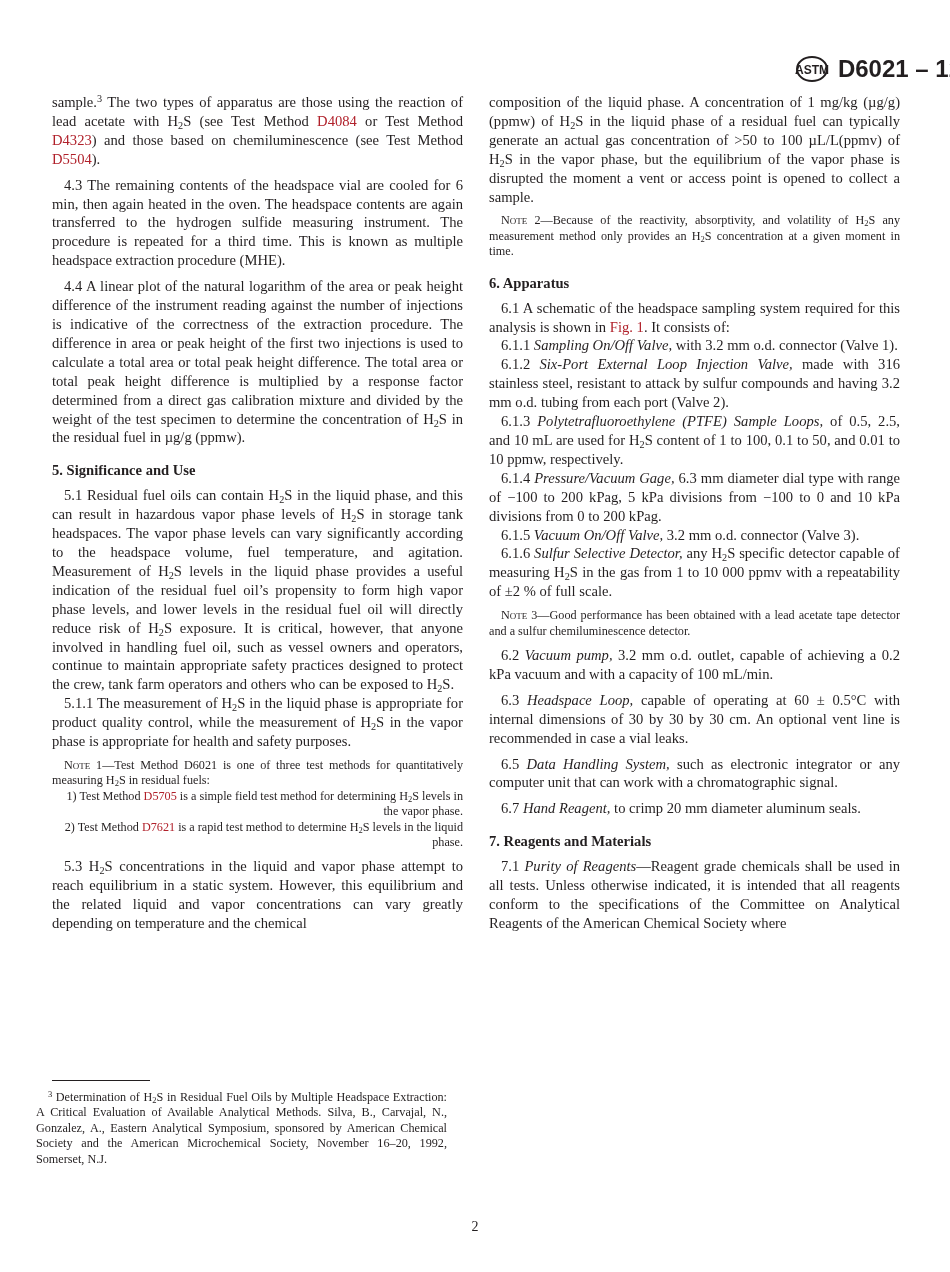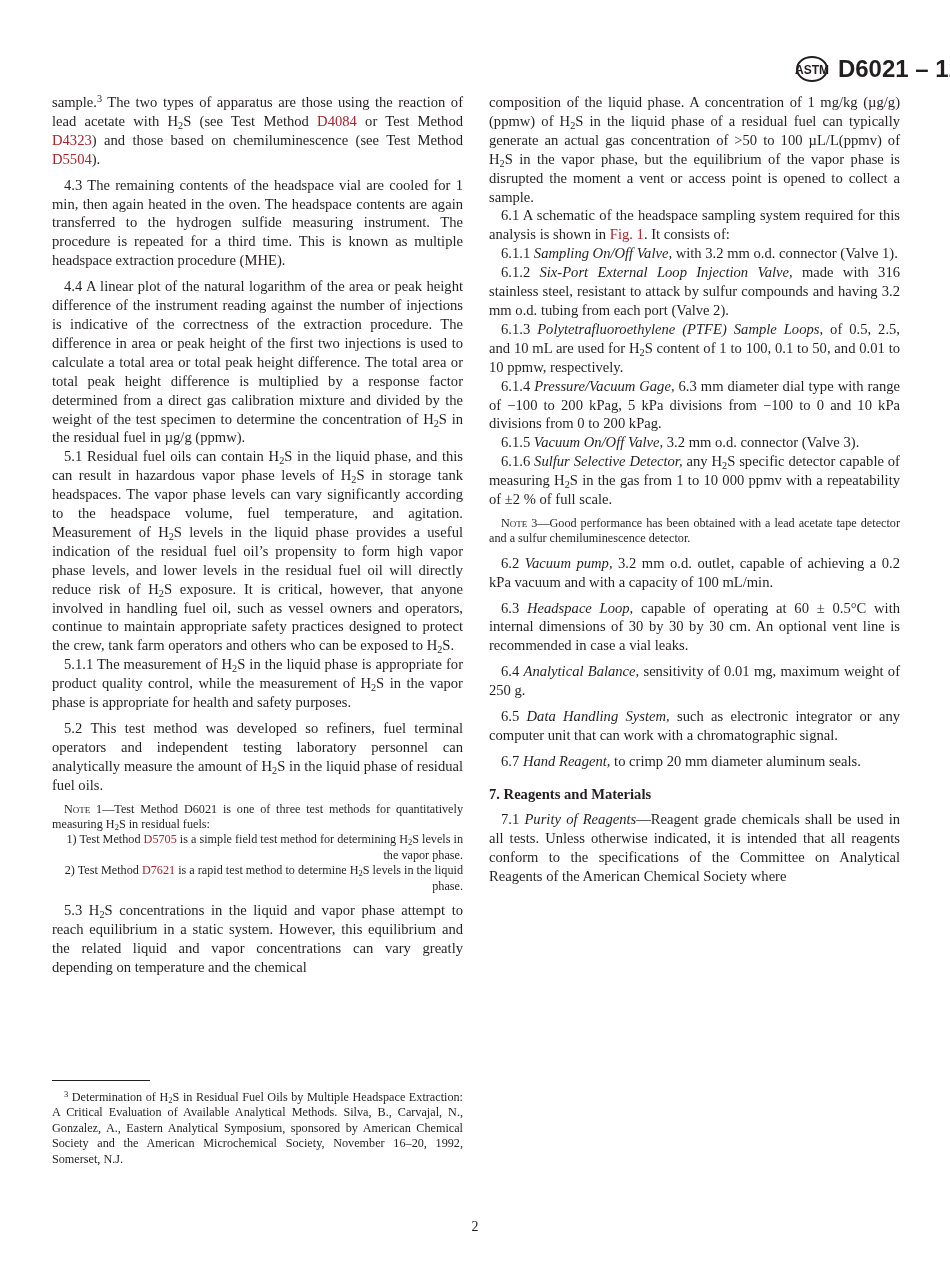--- a/index.html
+++ b/index.html
@@ -17,60 +17,61 @@
   .gap { margin-top:7px; }
   .note { font-size:12.2px; line-height:15.4px; text-indent:12px; }
   .note .label { font-variant:small-caps; }
   .note-line { font-size:12.2px; line-height:15.4px; text-align:right; }
   h2 { font-size:14.6px; font-weight:bold; margin:14px 0 6px 0; line-height:19px; }
   .link { color:#b0202a; cursor:pointer; }
   sub { font-size:0.7em; vertical-align:-0.25em; line-height:0; }
   sup { font-size:0.7em; vertical-align:0.5em; line-height:0; }
   i { }
   .fnrule { position:absolute; left:52px; top:1080px; width:98px; border-top:1px solid #231f20; }
-  .footnote { position:absolute; left:52px; top:1090px; width:411px; font-size:12.2px; line-height:15.4px;
+  .footnote { position:absolute; left:36px; top:1090px; width:411px; font-size:12.2px; line-height:15.4px;
               text-align:justify; text-indent:12px; }
   .pagenum { position:absolute; top:1219px; left:0; width:950px; text-align:center; font-size:14px; }
 </style>
 </head>
 <body>
 
 <div class="header">
   <svg class="logo" viewBox="0 0 36 28">
     <ellipse cx="18" cy="14" rx="15" ry="12" fill="none" stroke="#231f20" stroke-width="2"></ellipse>
     <text x="18" y="19" text-anchor="middle" font-family="Liberation Sans, sans-serif" font-weight="bold" font-size="12" fill="#231f20">ASTM</text>
   </svg>
   <span class="title">D6021 – 12</span>
 </div>
 
 <div class="col left" id="leftcol">
     <p class="">sample.<sup>3</sup> The two types of apparatus are those using the reaction of lead acetate with H<sub>2</sub>S (see Test Method <a class="link">D4084</a> or Test Method <a class="link">D4323</a>) and those based on chemiluminescence (see Test Method <a class="link">D5504</a>).</p>
-    <p class="para gap">4.3 The remaining contents of the headspace vial are cooled for 1 min, then again heated in the oven. The headspace contents are again transferred to the hydrogen sulfide measuring instrument. The procedure is repeated for a third time. This is known as multiple headspace extraction procedure (MHE).</p>
+    <p class="para gap">4.3 The remaining contents of the headspace vial are cooled for 6 min, then again heated in the oven. The headspace contents are again transferred to the hydrogen sulfide measuring instrument. The procedure is repeated for a third time. This is known as multiple headspace extraction procedure (MHE).</p>
     <p class="para gap">4.4 A linear plot of the natural logarithm of the area or peak height difference of the instrument reading against the number of injections is indicative of the correctness of the extraction procedure. The difference in area or peak height of the first two injections is used to calculate a total area or total peak height difference. The total area or total peak height difference is multiplied by a response factor determined from a direct gas calibration mixture and divided by the weight of the test specimen to determine the concentration of H<sub>2</sub>S in the residual fuel in µg/g (ppmw).</p>
+    <h2>5.  Significance and Use</h2>
     <p class="para">5.1 Residual fuel oils can contain H<sub>2</sub>S in the liquid phase, and this can result in hazardous vapor phase levels of H<sub>2</sub>S in storage tank headspaces. The vapor phase levels can vary significantly according to the headspace volume, fuel temperature, and agitation. Measurement of H<sub>2</sub>S levels in the liquid phase provides a useful indication of the residual fuel oil’s propensity to form high vapor phase levels, and lower levels in the residual fuel oil will directly reduce risk of H<sub>2</sub>S exposure. It is critical, however, that anyone involved in handling fuel oil, such as vessel owners and operators, continue to maintain appropriate safety practices designed to protect the crew, tank farm operators and others who can be exposed to H<sub>2</sub>S.</p>
     <p class="para">5.1.1 The measurement of H<sub>2</sub>S in the liquid phase is appropriate for product quality control, while the measurement of H<sub>2</sub>S in the vapor phase is appropriate for health and safety purposes.</p>
-    <p class="para gap">5.2 This test method was developed so refiners, fuel terminal operators and independent testing laboratory personnel can analytically measure the amount of H<sub>2</sub>S in the liquid phase of residual fuel oils.</p>
     <p class="note gap"><span class="label">Note</span> 1—Test Method D6021 is one of three test methods for quantitatively measuring H<sub>2</sub>S in residual fuels:</p>
     <p class="note-line">1) Test Method <a class="link">D5705</a> is a simple field test method for determining H<sub>2</sub>S levels in the vapor phase.</p>
     <p class="note-line">2) Test Method <a class="link">D7621</a> is a rapid test method to determine H<sub>2</sub>S levels in the liquid phase.</p>
     <p class="para gap">5.3 H<sub>2</sub>S concentrations in the liquid and vapor phase attempt to reach equilibrium in a static system. However, this equilibrium and the related liquid and vapor concentrations can vary greatly depending on temperature and the chemical</p>
   </div>
 <div class="col right" id="rightcol">
     <p class="">composition of the liquid phase. A concentration of 1 mg/kg (µg/g) (ppmw) of H<sub>2</sub>S in the liquid phase of a residual fuel can typically generate an actual gas concentration of &gt;50 to 100 µL/L(ppmv) of H<sub>2</sub>S in the vapor phase, but the equilibrium of the vapor phase is disrupted the moment a vent or access point is opened to collect a sample.</p>
+    <p class="note gap"><span class="label">Note</span> 2—Because of the reactivity, absorptivity, and volatility of H<sub>2</sub>S any measurement method only provides an H<sub>2</sub>S concentration at a given moment in time.</p>
+    <h2>6.  Apparatus</h2>
     <p class="para">6.1 A schematic of the headspace sampling system required for this analysis is shown in <a class="link">Fig. 1</a>. It consists of:</p>
     <p class="para">6.1.1 <i>Sampling On/Off Valve,</i> with 3.2 mm o.d. connector (Valve 1).</p>
     <p class="para">6.1.2 <i>Six-Port External Loop Injection Valve,</i> made with 316 stainless steel, resistant to attack by sulfur compounds and having 3.2 mm o.d. tubing from each port (Valve 2).</p>
     <p class="para">6.1.3 <i>Polytetrafluoroethylene (PTFE) Sample Loops,</i> of 0.5, 2.5, and 10 mL are used for H<sub>2</sub>S content of 1 to 100, 0.1 to 50, and 0.01 to 10 ppmw, respectively.</p>
     <p class="para">6.1.4 <i>Pressure/Vacuum Gage,</i> 6.3 mm diameter dial type with range of −100 to 200 kPag, 5 kPa divisions from −100 to 0 and 10 kPa divisions from 0 to 200 kPag.</p>
     <p class="para">6.1.5 <i>Vacuum On/Off Valve,</i> 3.2 mm o.d. connector (Valve 3).</p>
     <p class="para">6.1.6 <i>Sulfur Selective Detector,</i> any H<sub>2</sub>S specific detector capable of measuring H<sub>2</sub>S in the gas from 1 to 10 000 ppmv with a repeatability of ±2 % of full scale.</p>
     <p class="note gap"><span class="label">Note</span> 3—Good performance has been obtained with a lead acetate tape detector and a sulfur chemiluminescence detector.</p>
     <p class="para gap">6.2 <i>Vacuum pump,</i> 3.2 mm o.d. outlet, capable of achieving a 0.2 kPa vacuum and with a capacity of 100 mL/min.</p>
     <p class="para gap">6.3 <i>Headspace Loop,</i> capable of operating at 60 ± 0.5°C with internal dimensions of 30 by 30 by 30 cm. An optional vent line is recommended in case a vial leaks.</p>
-    <p class="para gap">6.4 <i>Analytical Balance,</i> sensitivity of 0.01 mg, maximum weight of 250 g.</p>
     <p class="para gap">6.5 <i>Data Handling System,</i> such as electronic integrator or any computer unit that can work with a chromatographic signal.</p>
     <p class="para gap">6.7 <i>Hand Reagent,</i> to crimp 20 mm diameter aluminum seals.</p>
     <h2>7.  Reagents and Materials</h2>
     <p class="para">7.1 <i>Purity of Reagents</i>—Reagent grade chemicals shall be used in all tests. Unless otherwise indicated, it is intended that all reagents conform to the specifications of the Committee on Analytical Reagents of the American Chemical Society where</p>
   </div>
 
 <div class="fnrule"></div>
 <div class="footnote" id="footnote"><sup>3</sup> Determination of H<sub>2</sub>S in Residual Fuel Oils by Multiple Headspace Extraction: A Critical Evaluation of Available Analytical Methods. Silva, B., Carvajal, N., Gonzalez, A., Eastern Analytical Symposium, sponsored by American Chemical Society and the American Microchemical Society, November 16–20, 1992, Somerset, N.J.</div>
 
 <div class="pagenum">2</div>

